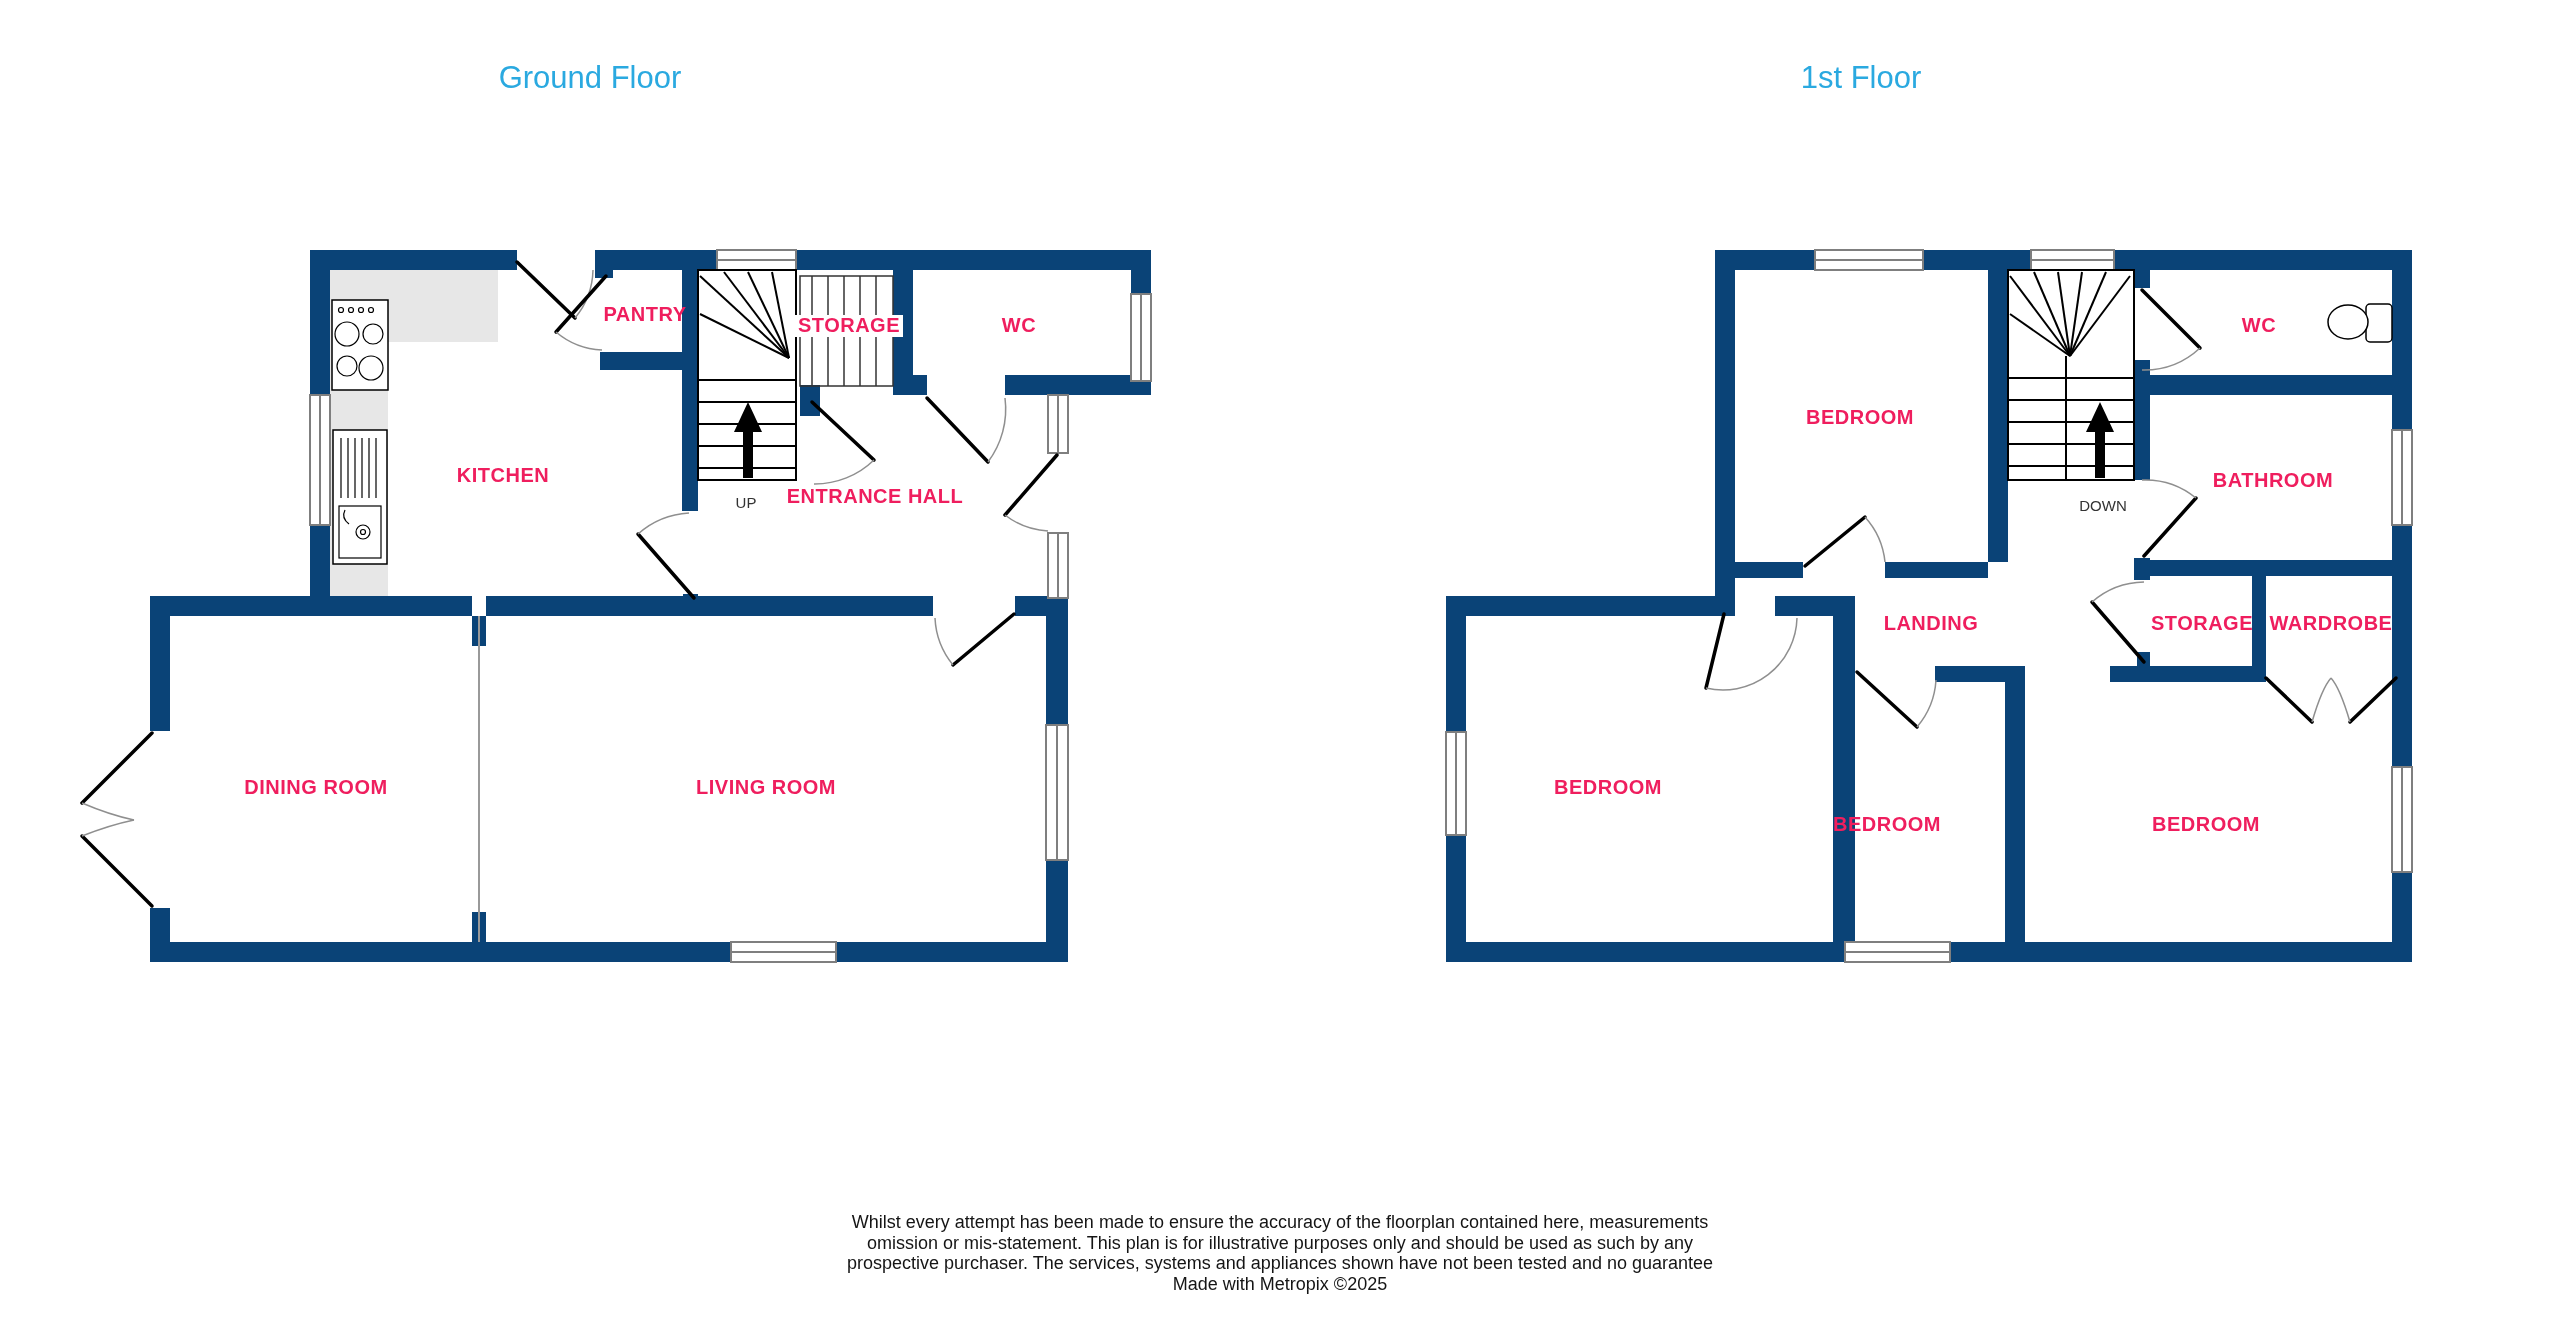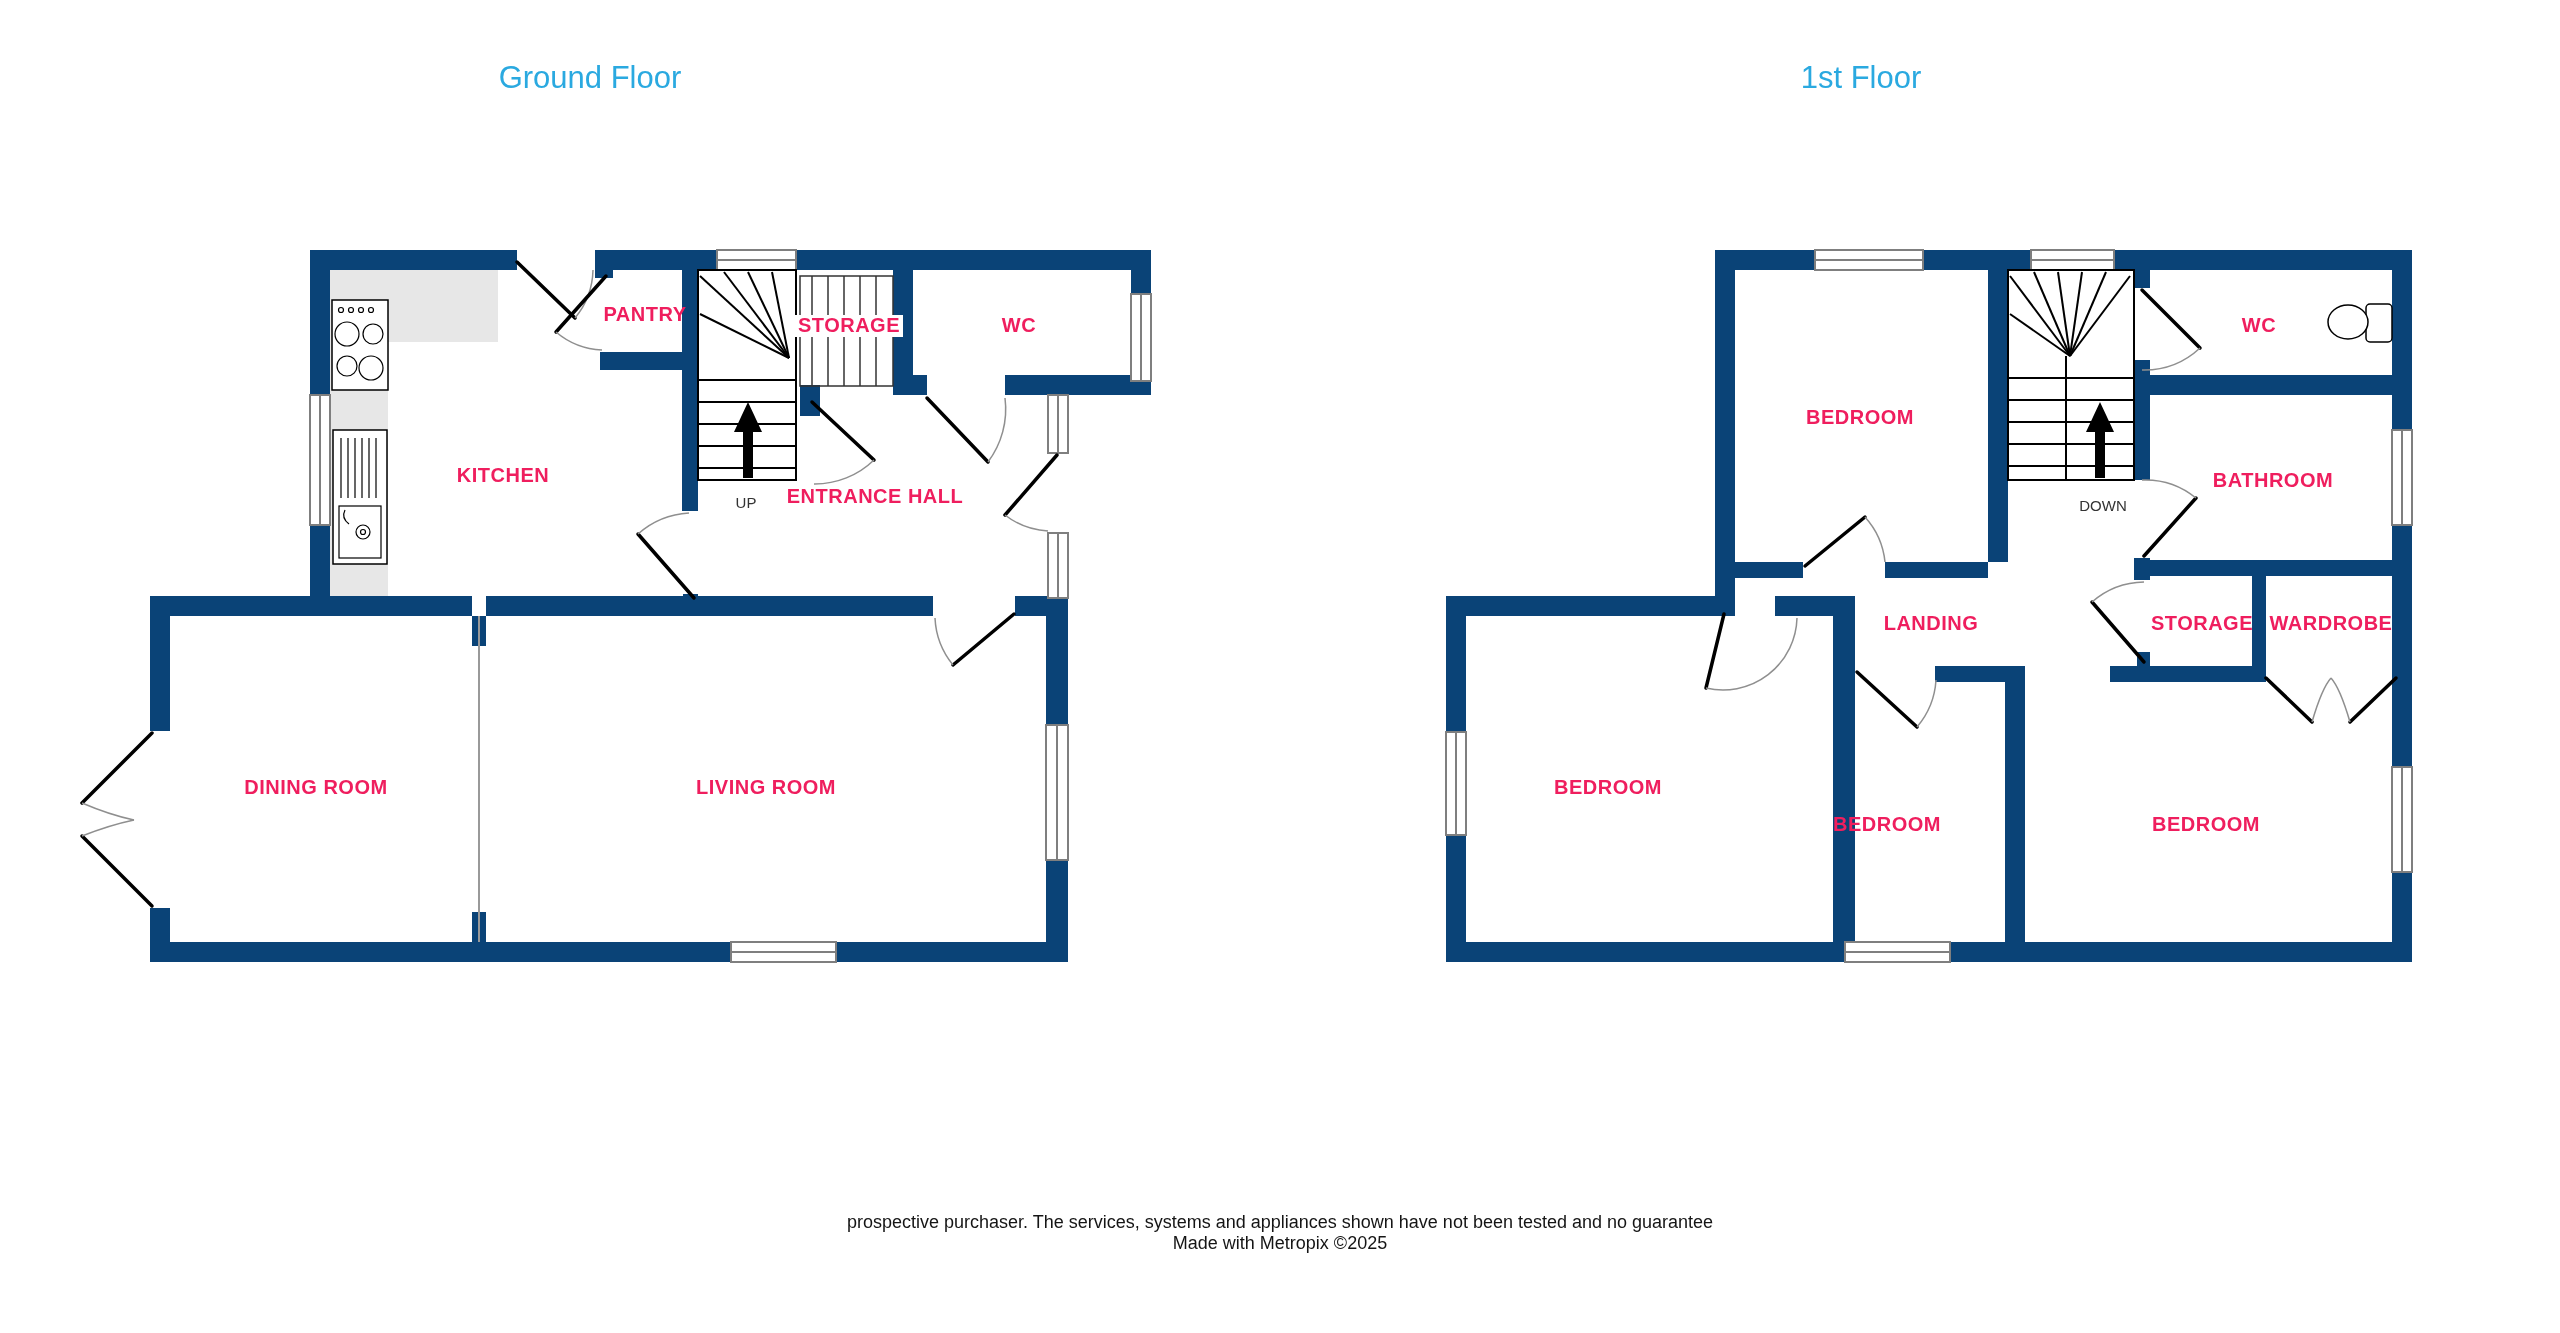--- a/index.html
+++ b/index.html
@@ -277,16 +277,18 @@
       <text class="lab" x="2202" y="630">STORAGE</text>
       <text class="lab" x="2331" y="630">WARDROBE</text>
       <text class="lab" x="1608" y="794">BEDROOM</text>
       <text class="lab" x="1887" y="831">BEDROOM</text>
       <text class="lab" x="2206" y="831">BEDROOM</text>
     </g>
   </g>
 </svg>
 
 <div class="disclaimer">
+  <div>Whilst every attempt has been made to ensure the accuracy of the floorplan contained here, measurements</div>
+  <div>omission or mis-statement. This plan is for illustrative purposes only and should be used as such by any</div>
   <div>prospective purchaser. The services, systems and appliances shown have not been tested and no guarantee</div>
   <div>Made with Metropix ©2025</div>
 </div>
 </div>
 
 </body></html>

